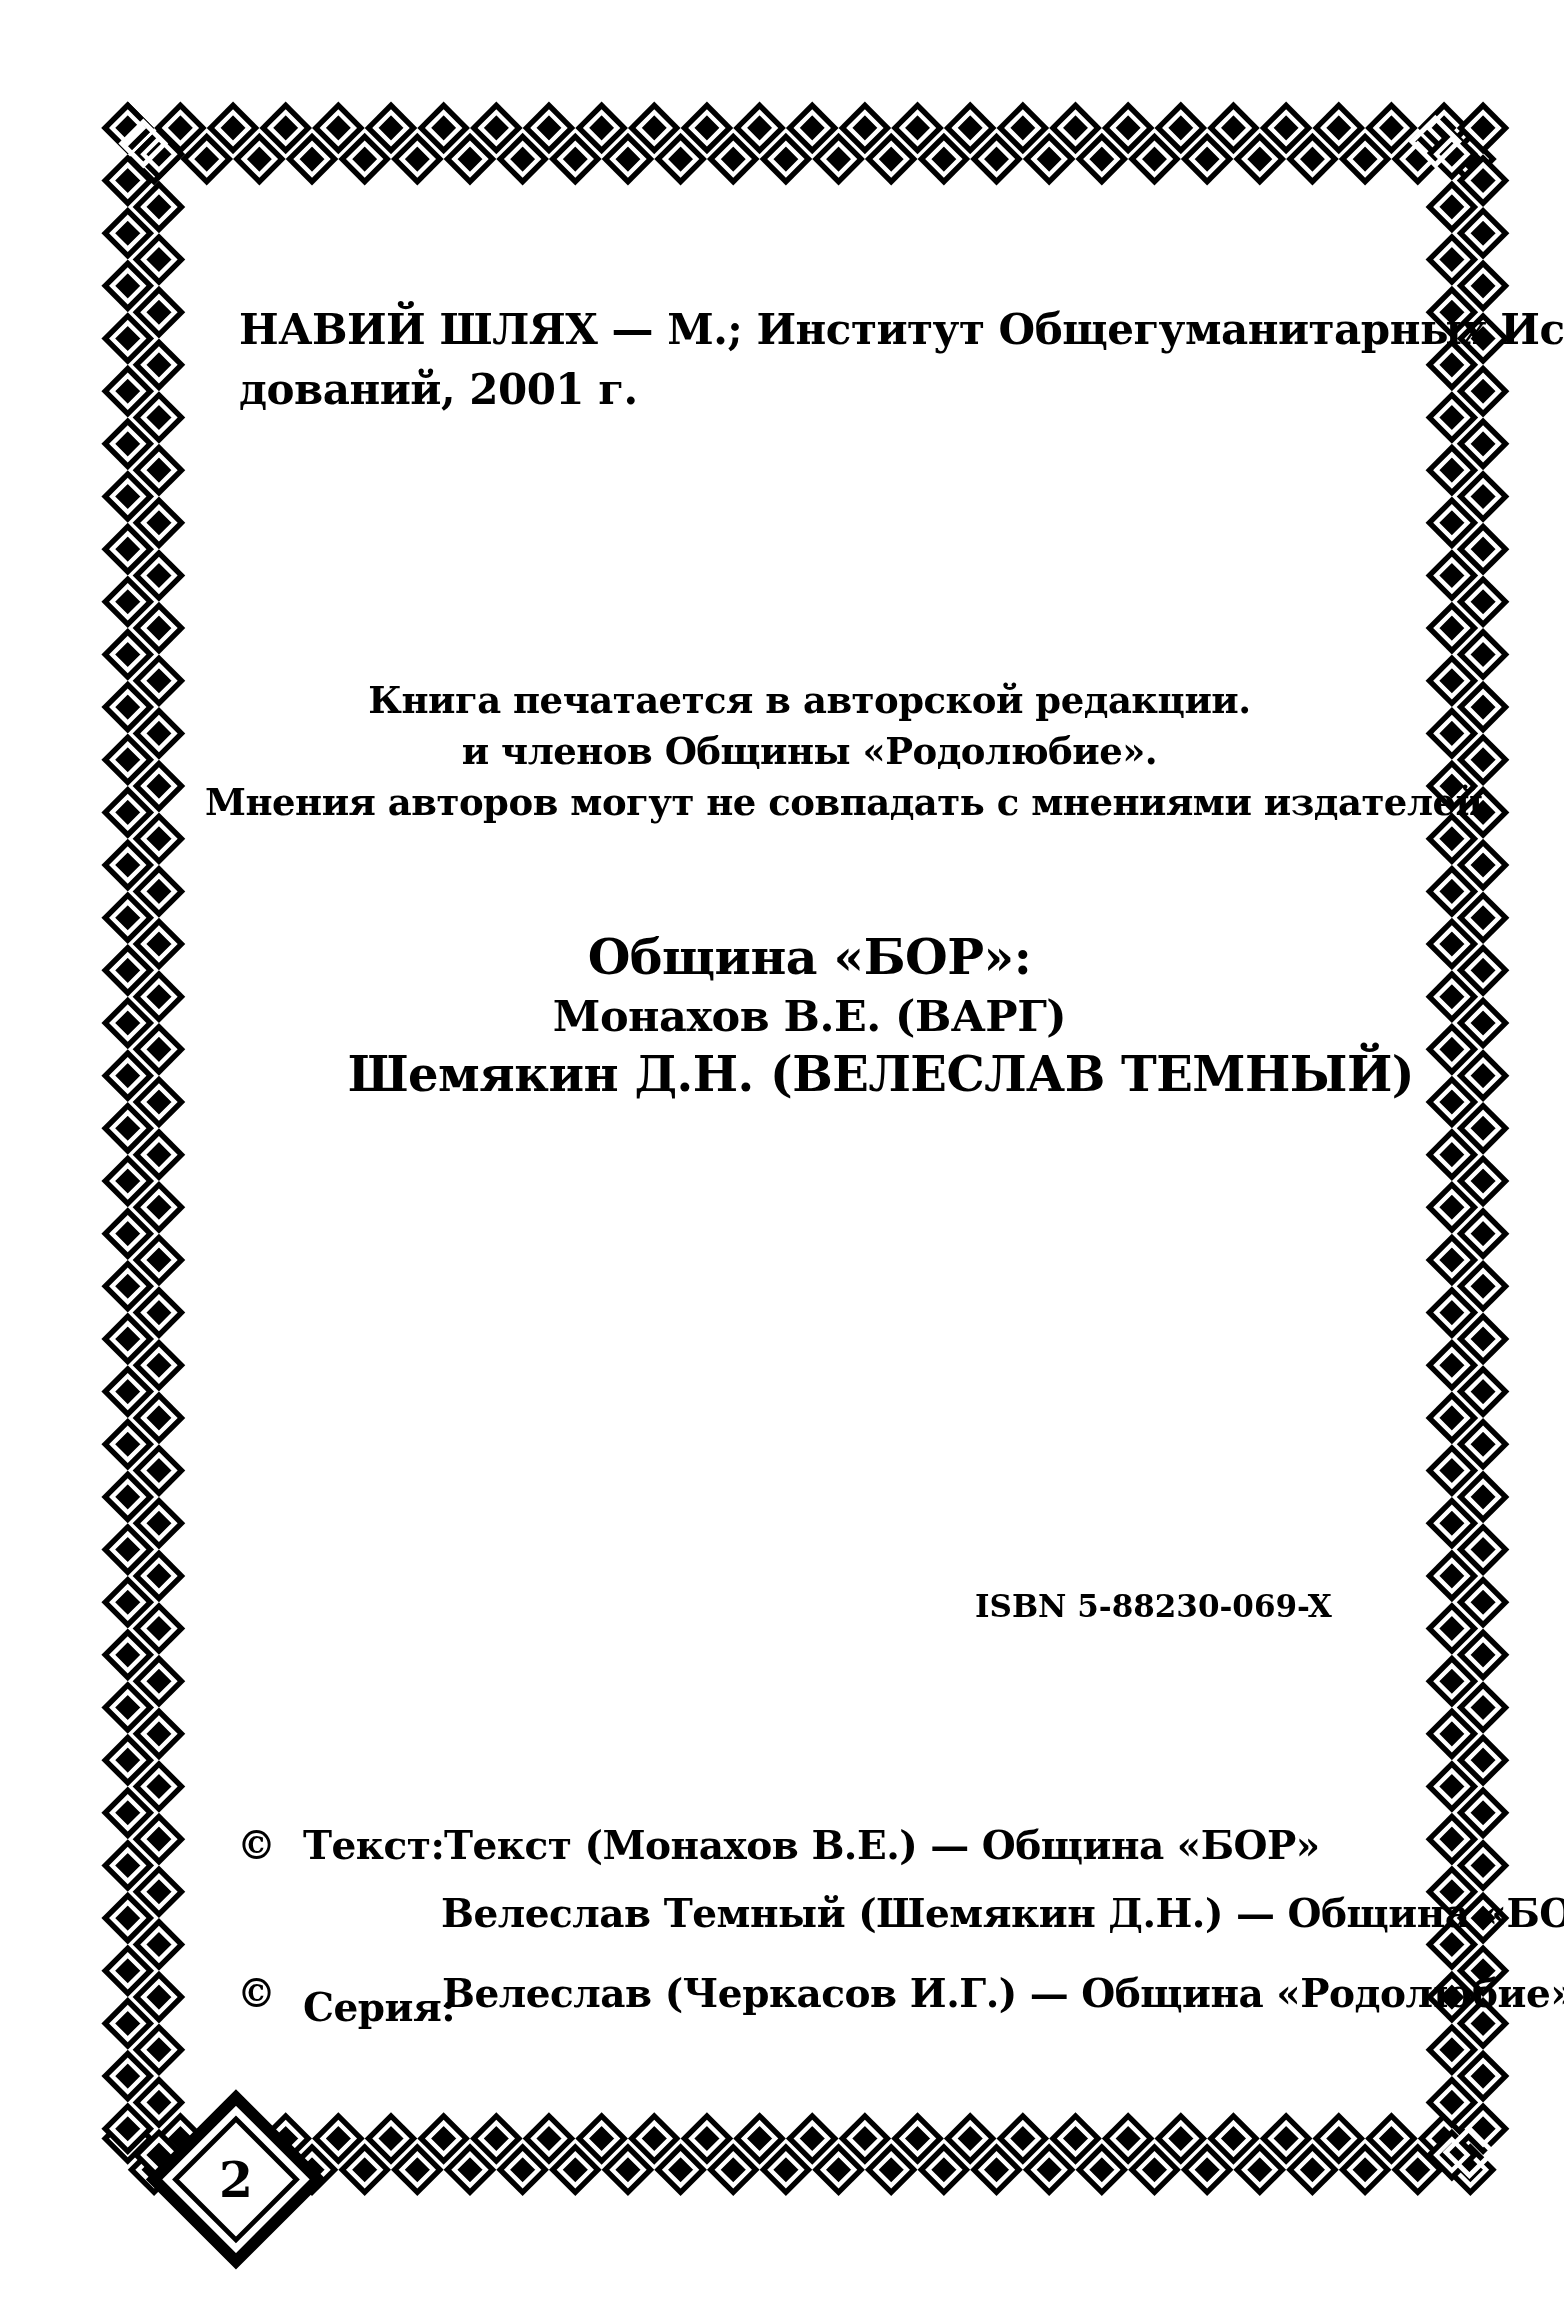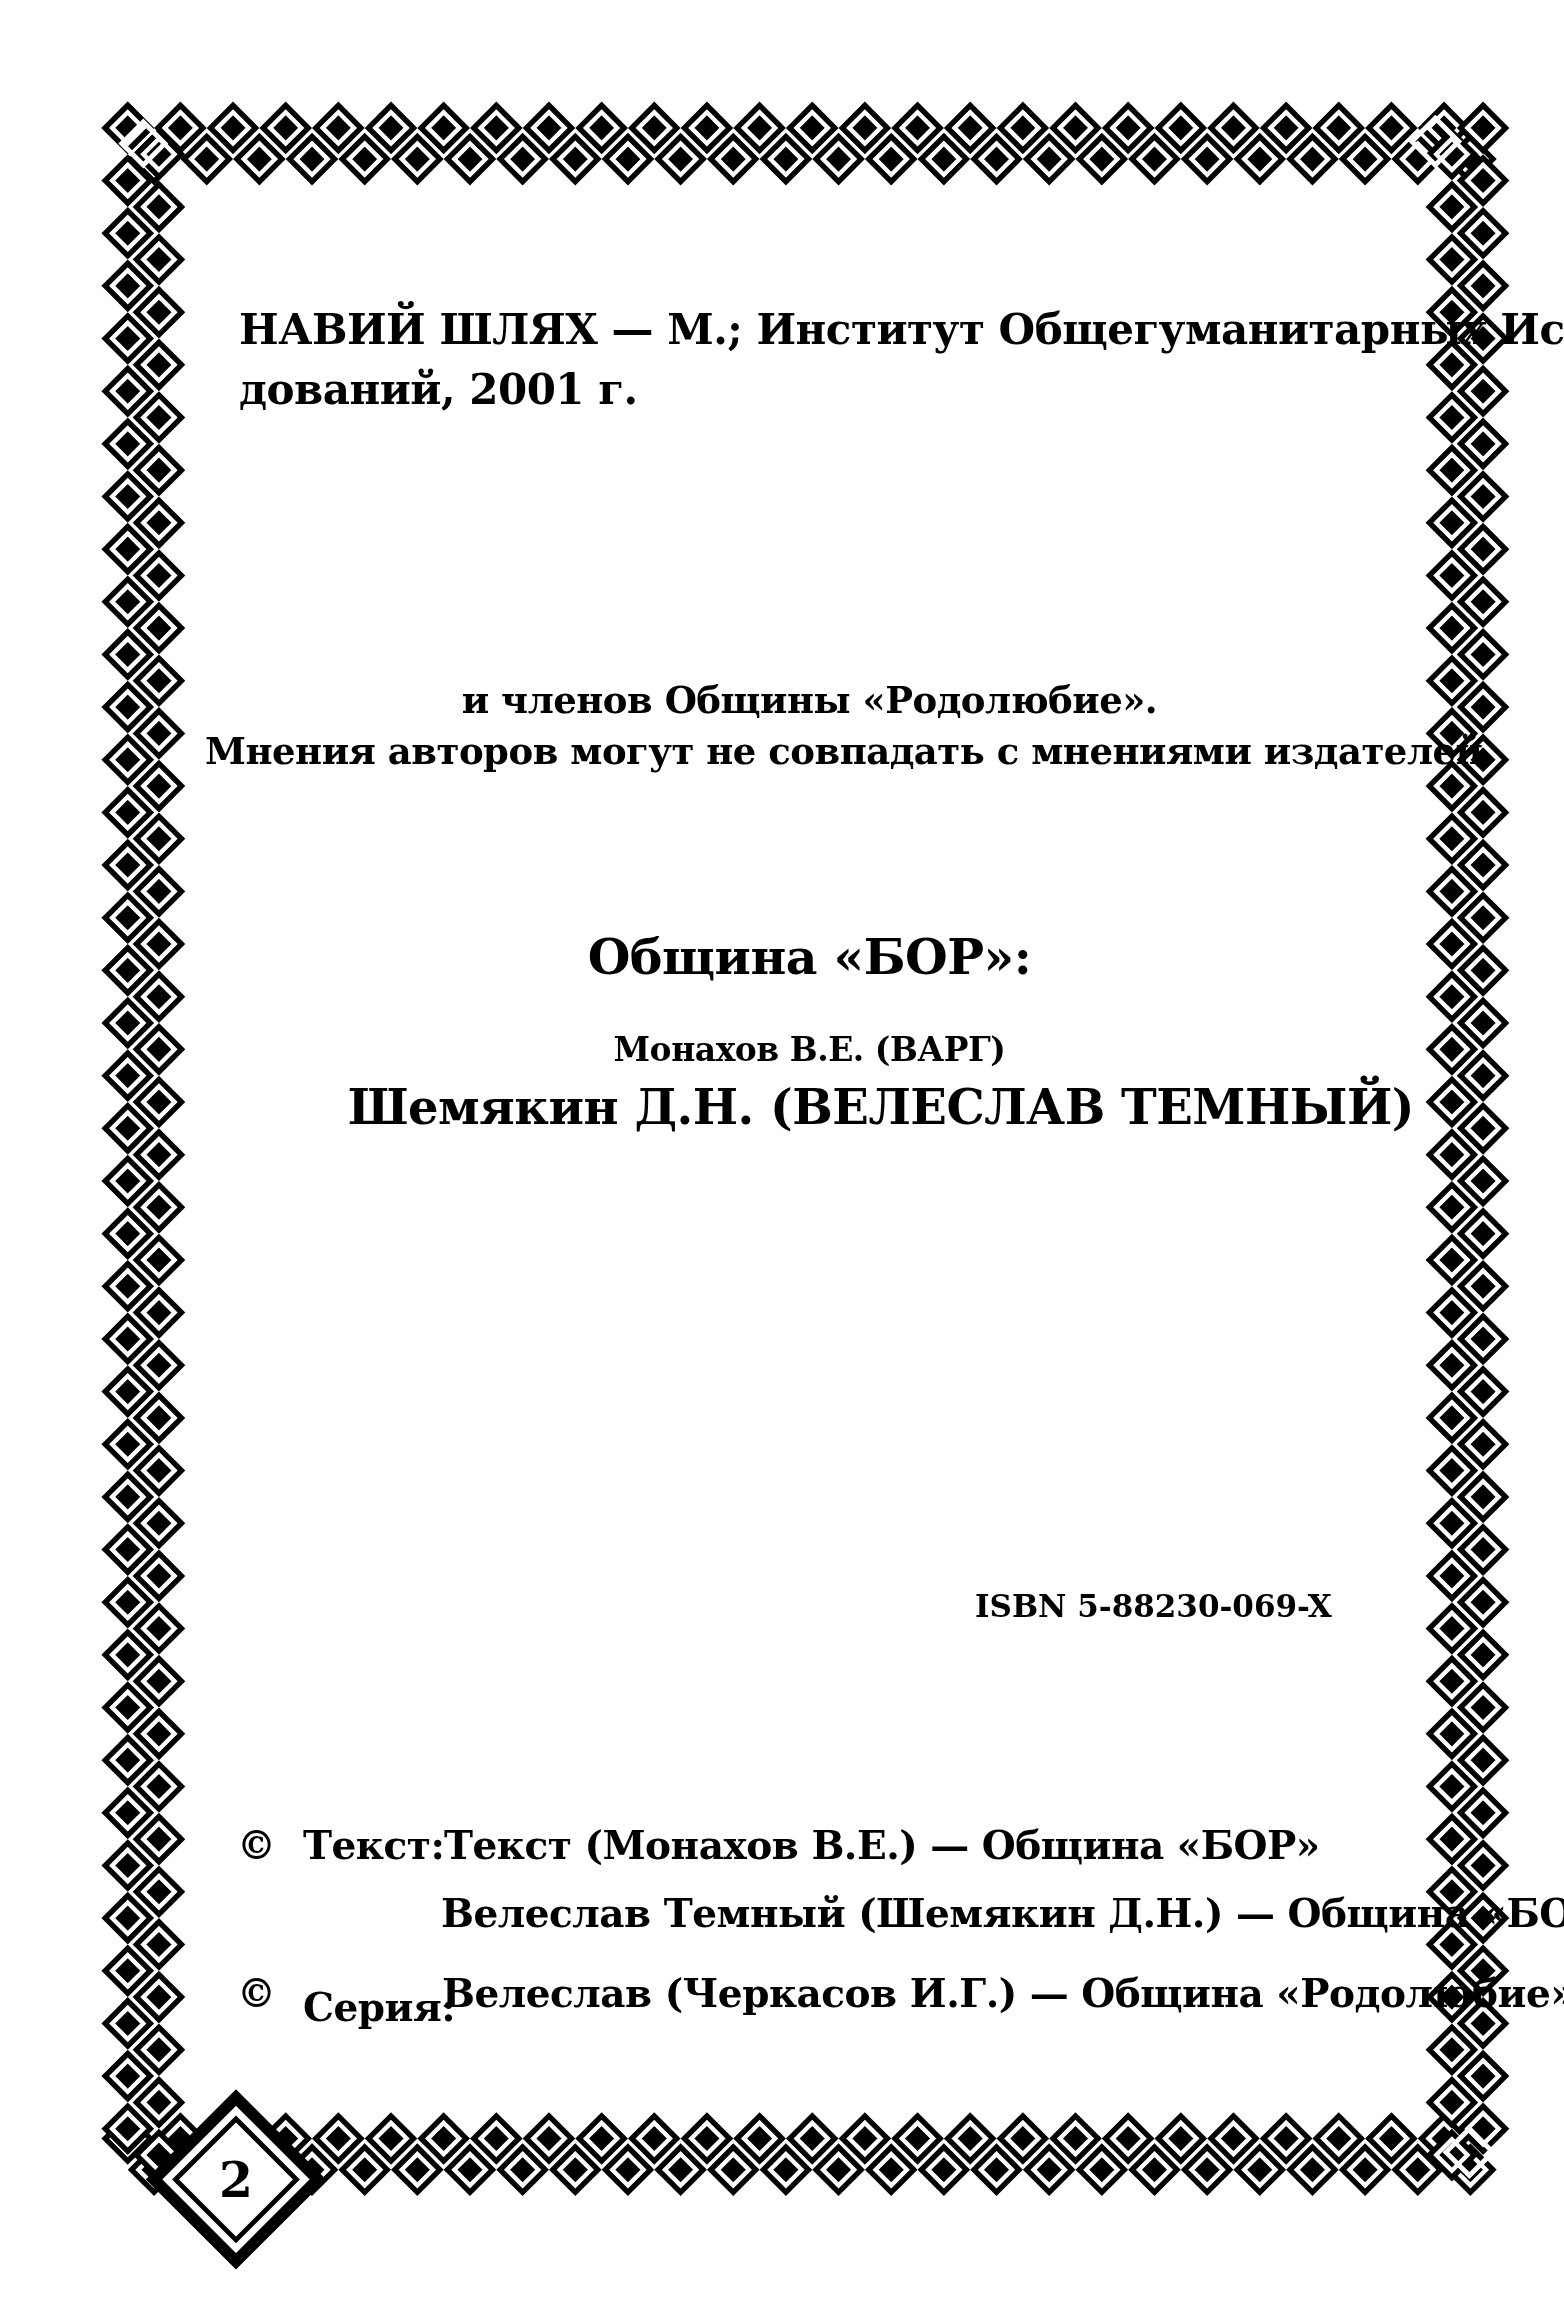--- a/index.html
+++ b/index.html
@@ -16,21 +16,21 @@
     position:absolute;
     font-weight:bold;
     white-space:nowrap;
     letter-spacing:-0.5px;
   }
   .imprint{left:239px;top:300px;font-size:42px;line-height:60px;}
   .disclaimer{left:205px;top:675px;width:1209px;text-align:center;
     font-size:37px;line-height:51px;}
   .community{left:205px;top:926px;width:1209px;text-align:center;}
   .community .c-title{font-size:49px;line-height:62px;}
-  .community .c-m1{font-size:33px;line-height:57px;margin-top:33px;}
+  .community .c-m1{font-size:43px;line-height:57px;}
   .community .c-m2{font-size:48px;line-height:59px;text-align:right;}
   .isbn{left:975px;top:1588px;font-size:31px;letter-spacing:0;}
   .cp{font-size:39px;line-height:47px;}
   .cp-sym1{left:237px;top:1822px;}
   .cp-lab1{left:303px;top:1822px;}
   .cp-t1{left:444px;top:1822px;}
   .cp-t2{left:441px;top:1890px;}
   .cp-sym2{left:237px;top:1970px;}
   .cp-lab2{left:303px;top:1984px;text-align:right;}
   .cp-s1{left:442px;top:1970px;}
@@ -576,20 +576,21 @@
       <text x="242" y="2253" text-anchor="middle" font-family="DejaVu Serif, serif" font-weight="bold" font-size="50" fill="#000000">2</text>
     </g>
   </svg>
 
   <div class="txt imprint">
     <div>НАВИЙ ШЛЯХ — М.; Институт Общегуманитарных Иссле-</div>
     <div>дований, 2001 г.</div>
   </div>
 
   <div class="txt disclaimer">
+    <div>Книга печатается в авторской редакции.</div>
     <div>и членов Общины «Родолюбие».</div>
     <div>Мнения авторов могут не совпадать с мнениями издателей</div>
   </div>
 
   <div class="txt community">
     <div class="c-title">Община «БОР»:</div>
     <div class="c-m1">Монахов В.Е. (ВАРГ)</div>
     <div class="c-m2">Шемякин Д.Н. (ВЕЛЕСЛАВ ТЕМНЫЙ)</div>
   </div>
 

